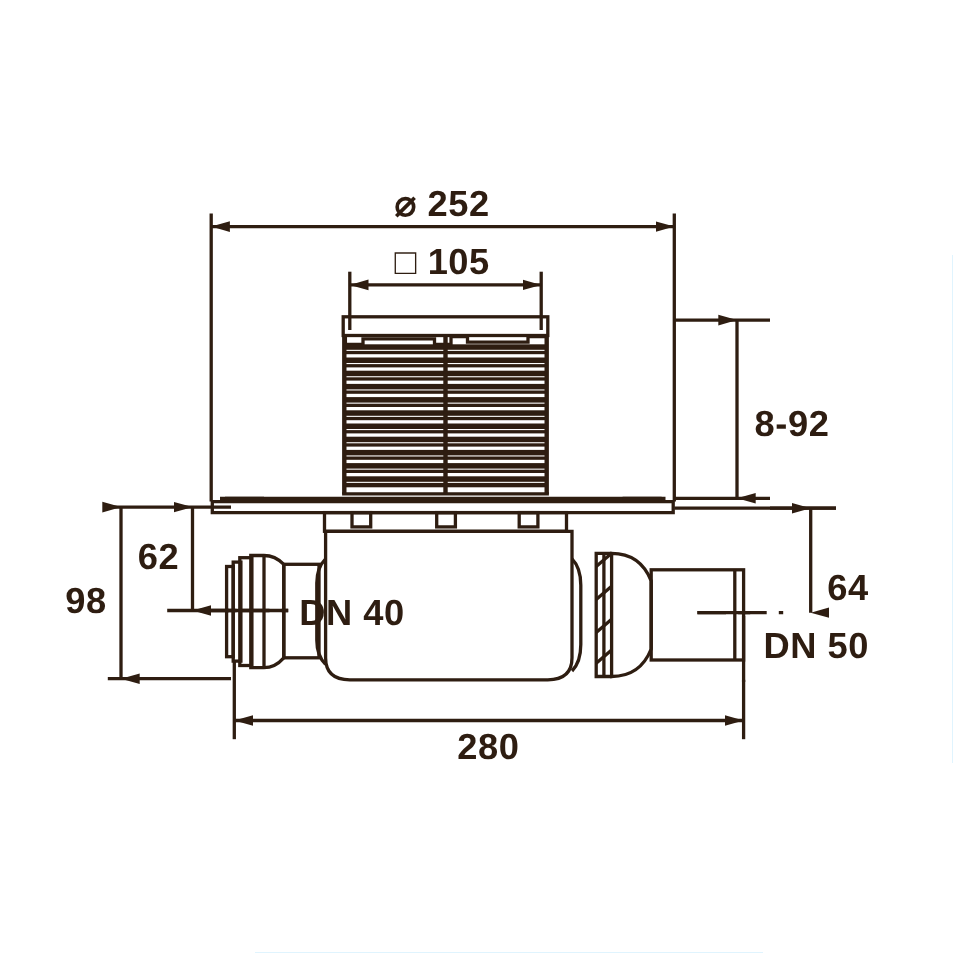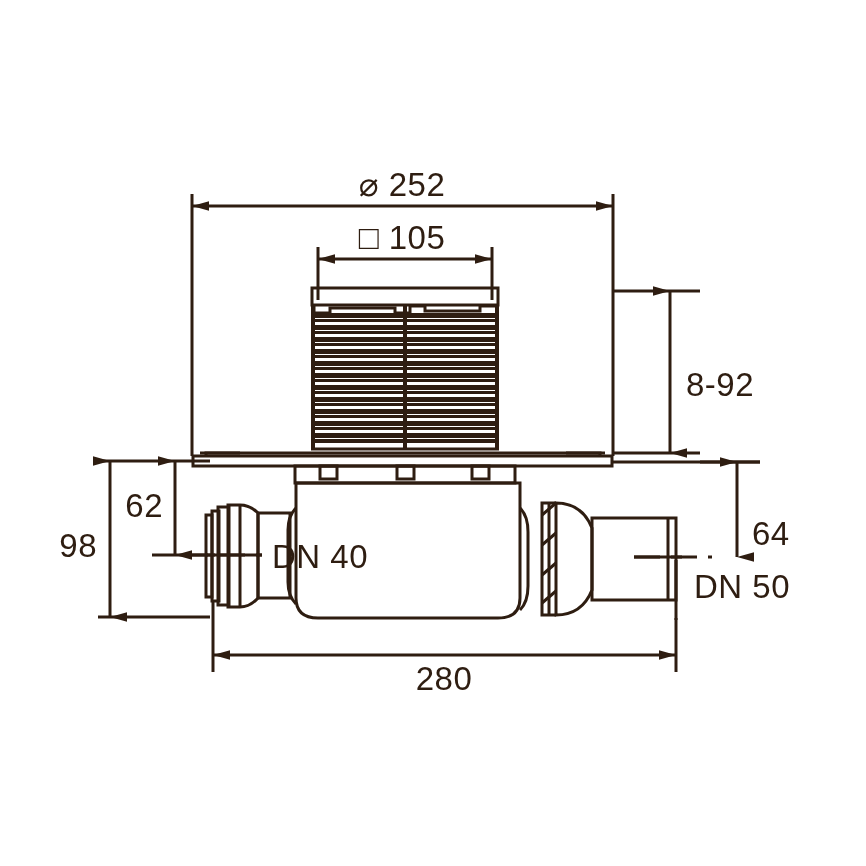--- a/index.html
+++ b/index.html
@@ -15,20 +15,21 @@
     overflow: hidden;
     position: relative;
   }
   #drawing-root {
     position: absolute;
     top: 0;
     left: 0;
     width: 866px;
     height: 866px;
     background: #7dd3fc;
+    font-weight: bold;
   }
   svg#tech-drawing {
     display: block;
     width: 866px;
     height: 866px;
     background: #ffffff;
   }
   .dim-text {
     font-family: "Liberation Sans", sans-serif;
     font-size: 33px;

